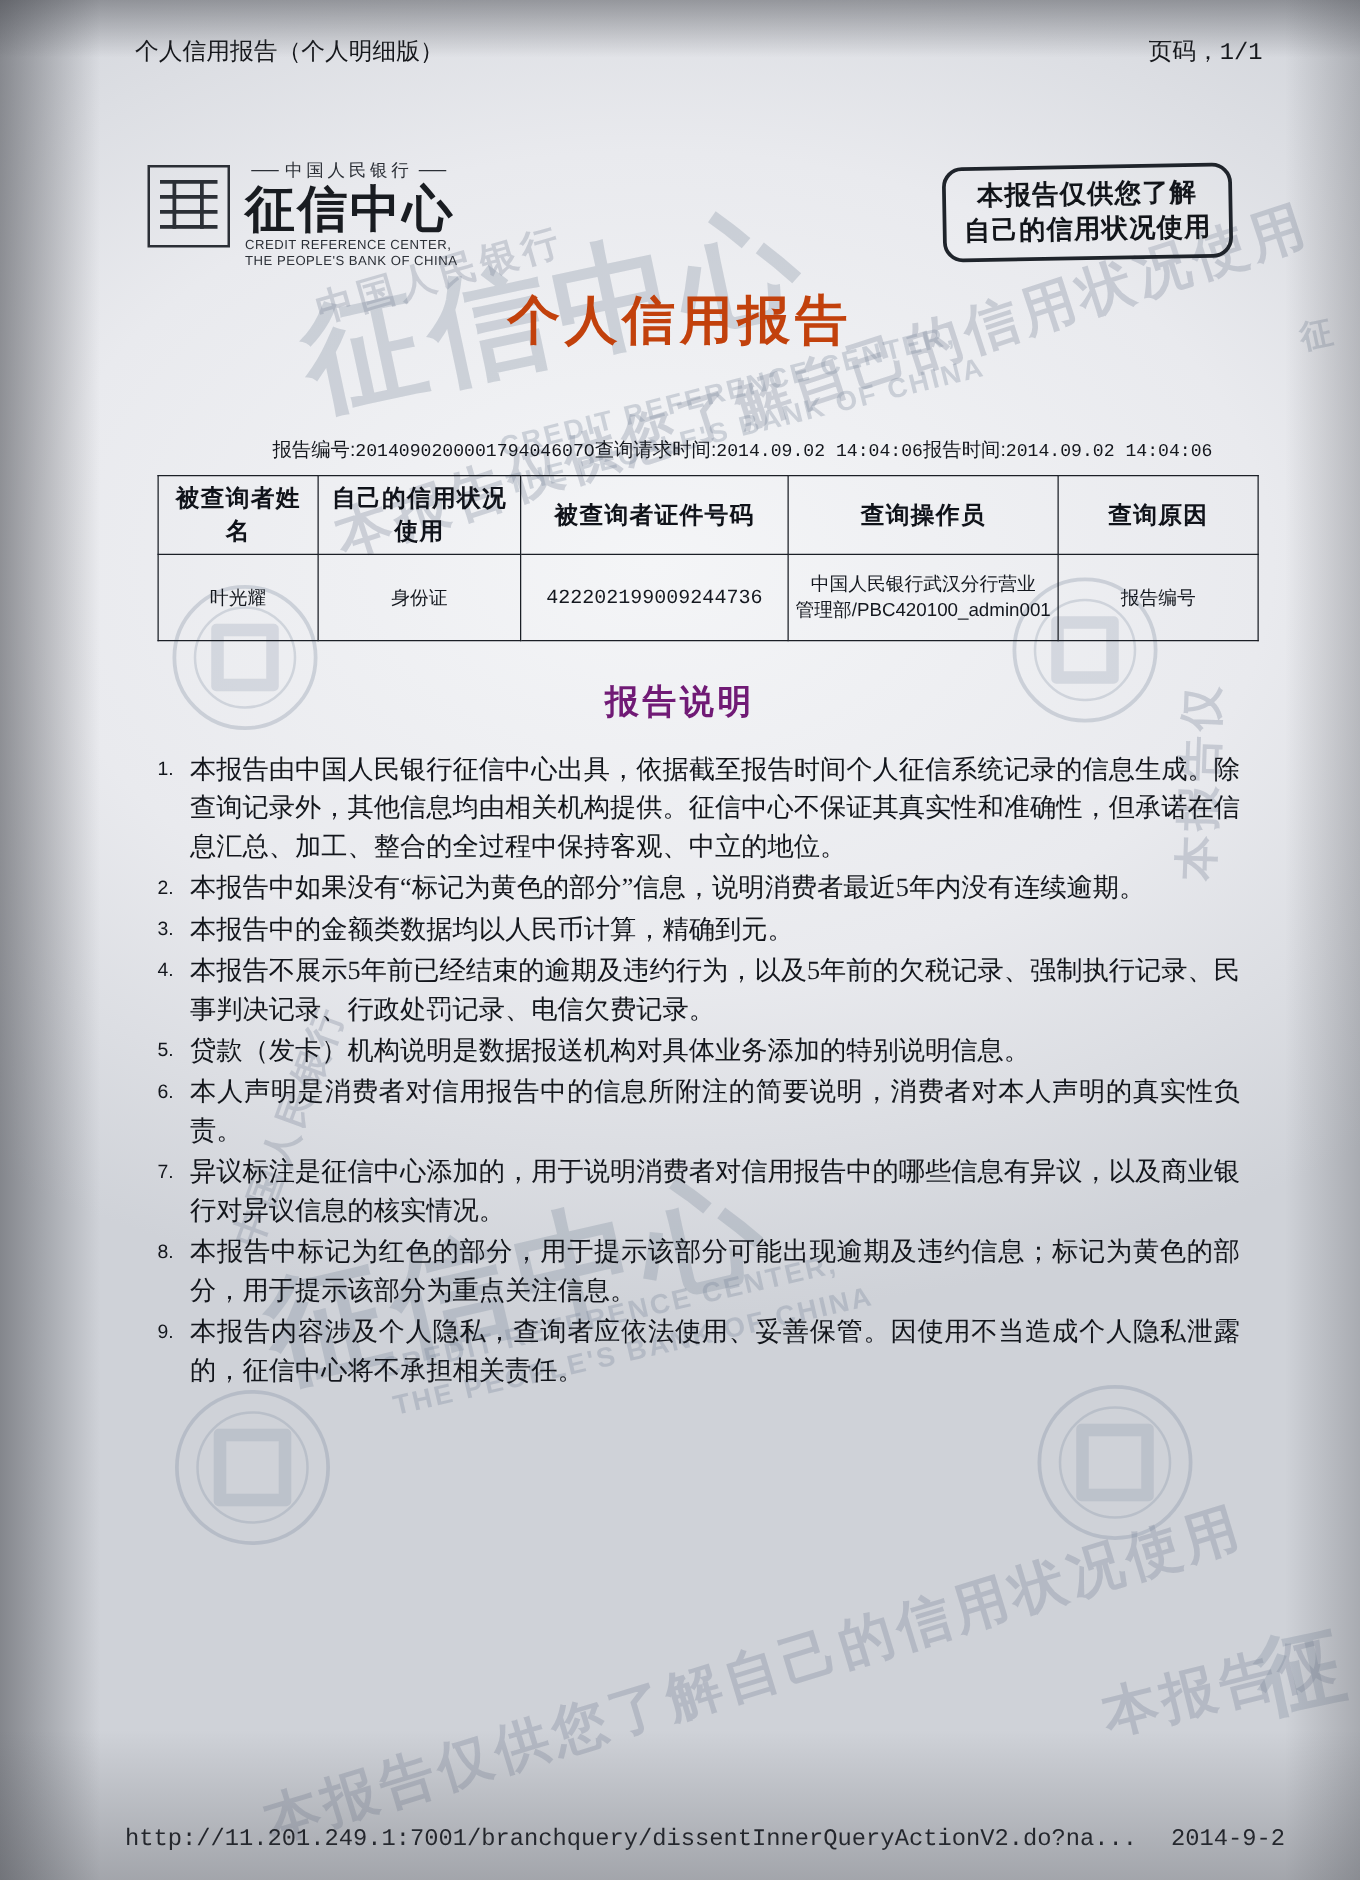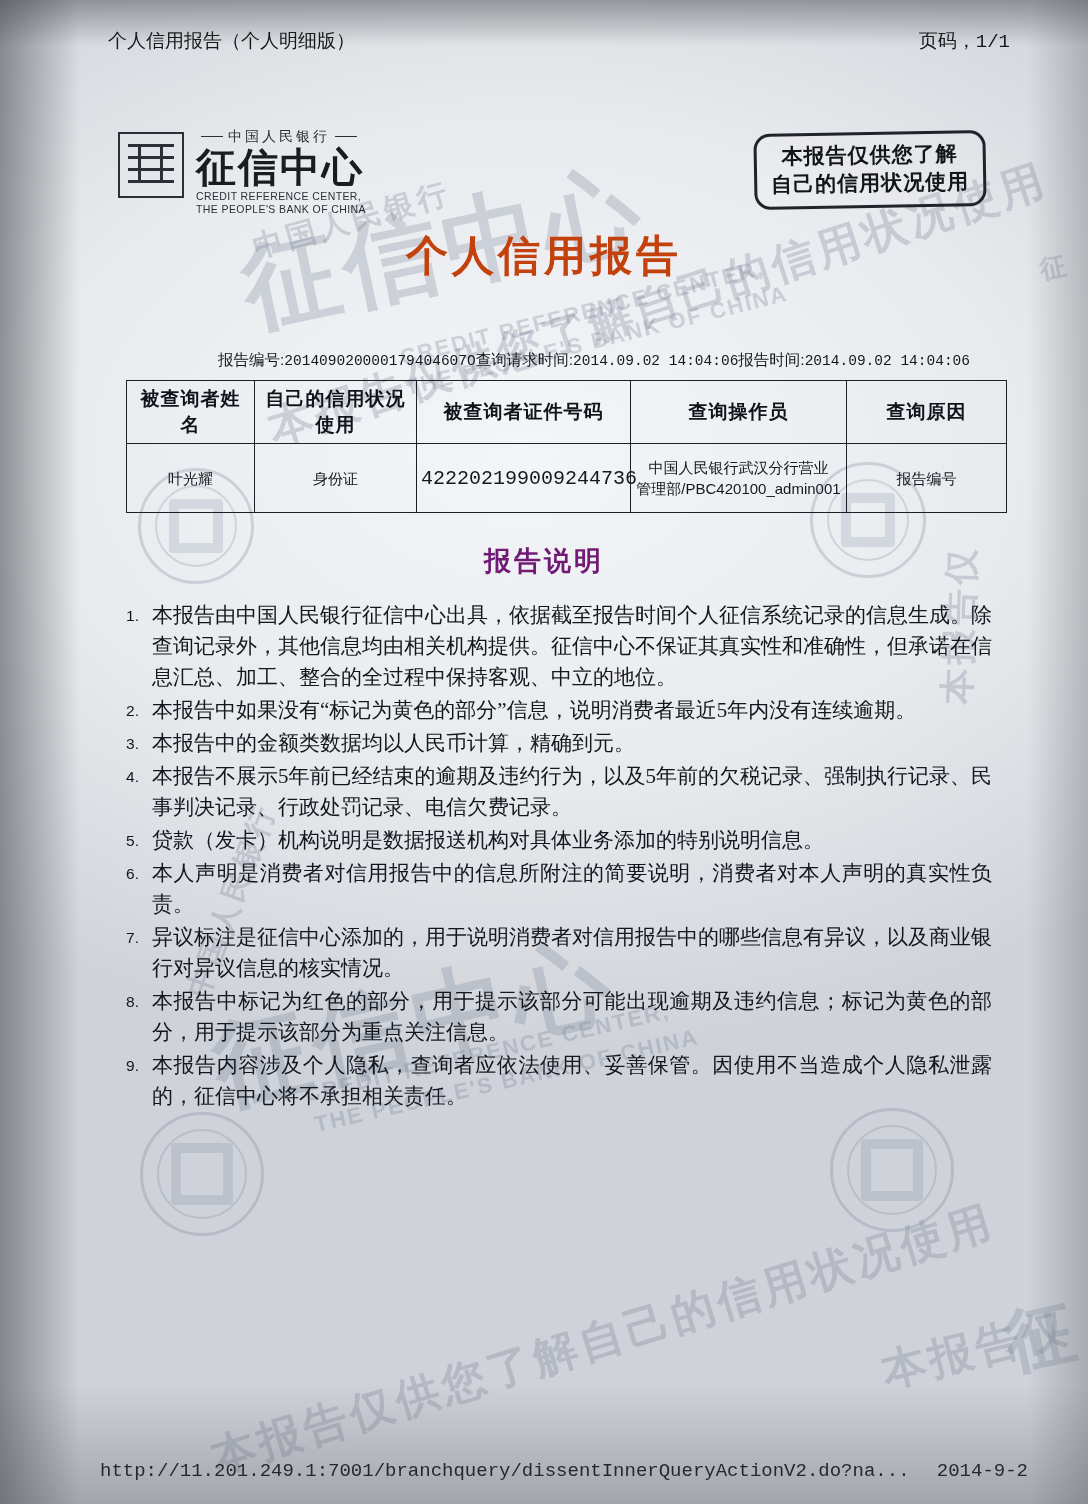--- a/index.html
+++ b/index.html
@@ -236,21 +236,21 @@
     height: 34px;
     color: #10131a;
   }
   table.info td {
     font-size: 15px;
     height: 58px;
     color: #14181f;
     line-height: 21px;
     font-family: "Liberation Sans", sans-serif;
   }
-  table.info td.mono { font-family: "Liberation Mono", monospace; font-size: 20px; }
+  table.info td.mono { font-family: "Liberation Mono", monospace; font-size: 16px; }
   table.info td .l2 { display:block; }
 
   
   .sect {
     position: absolute;
     left: 0; right: 0;
     top: 543px;
     text-align: center;
     font-size: 27px;
     font-weight: bold;

